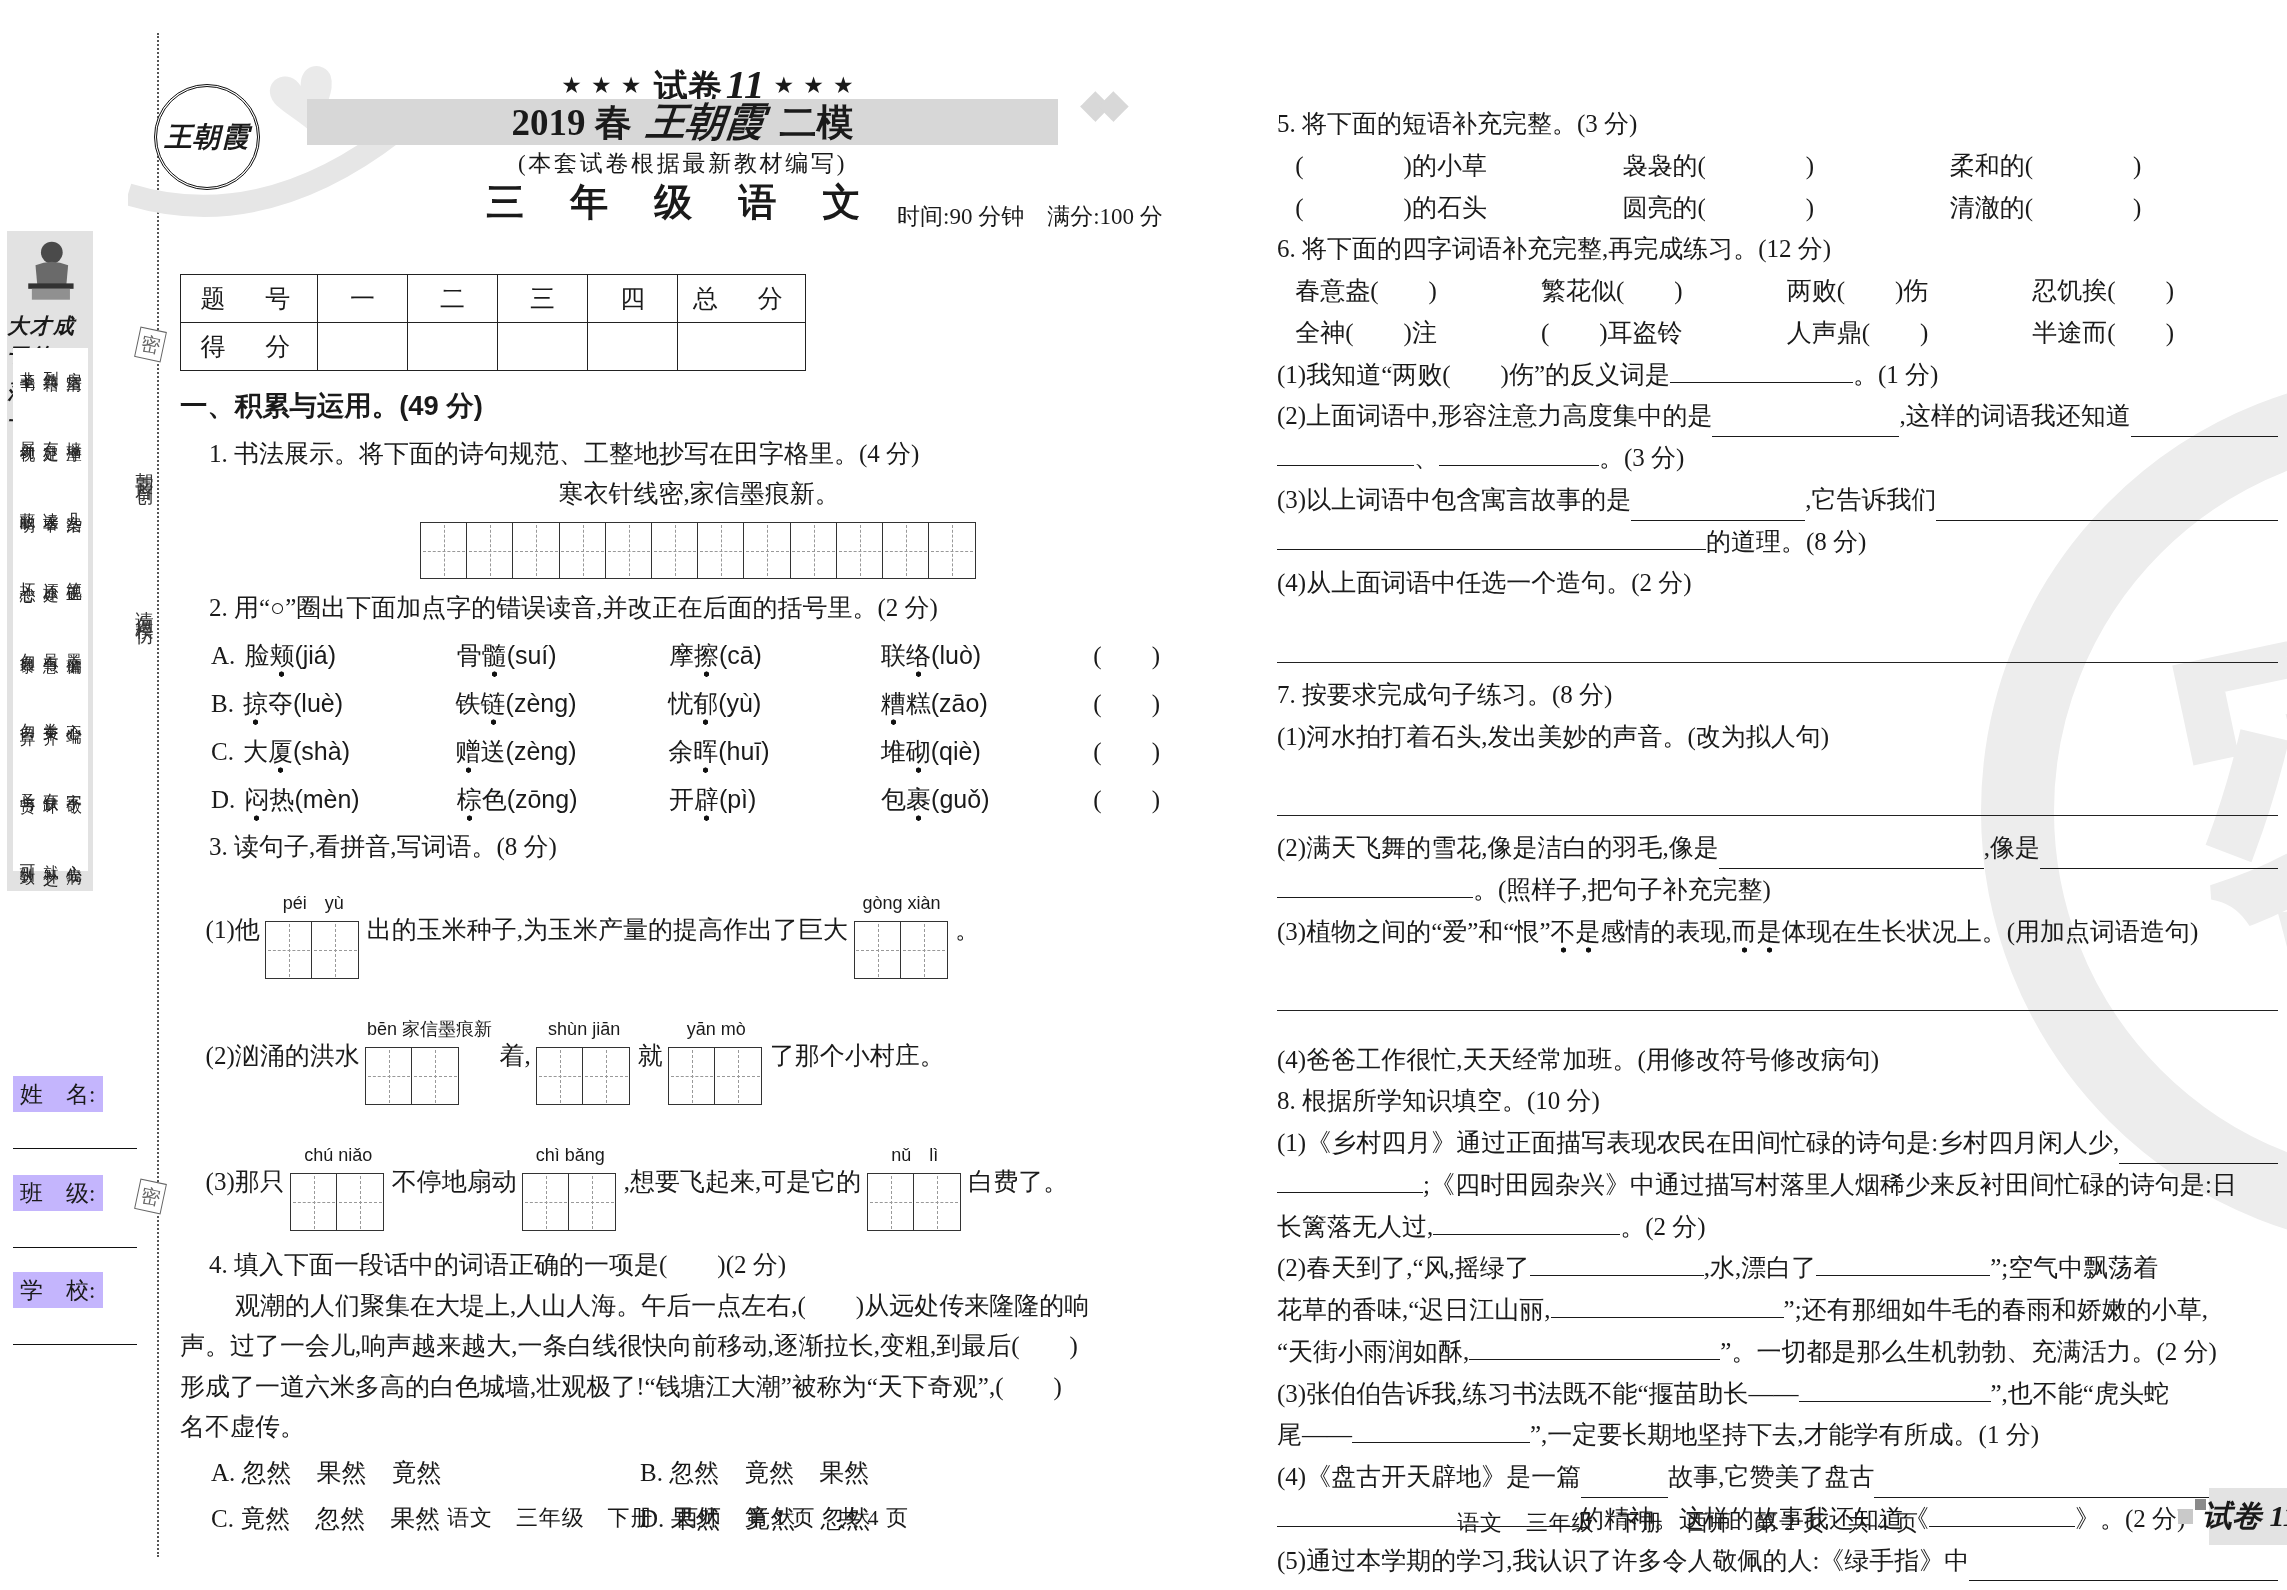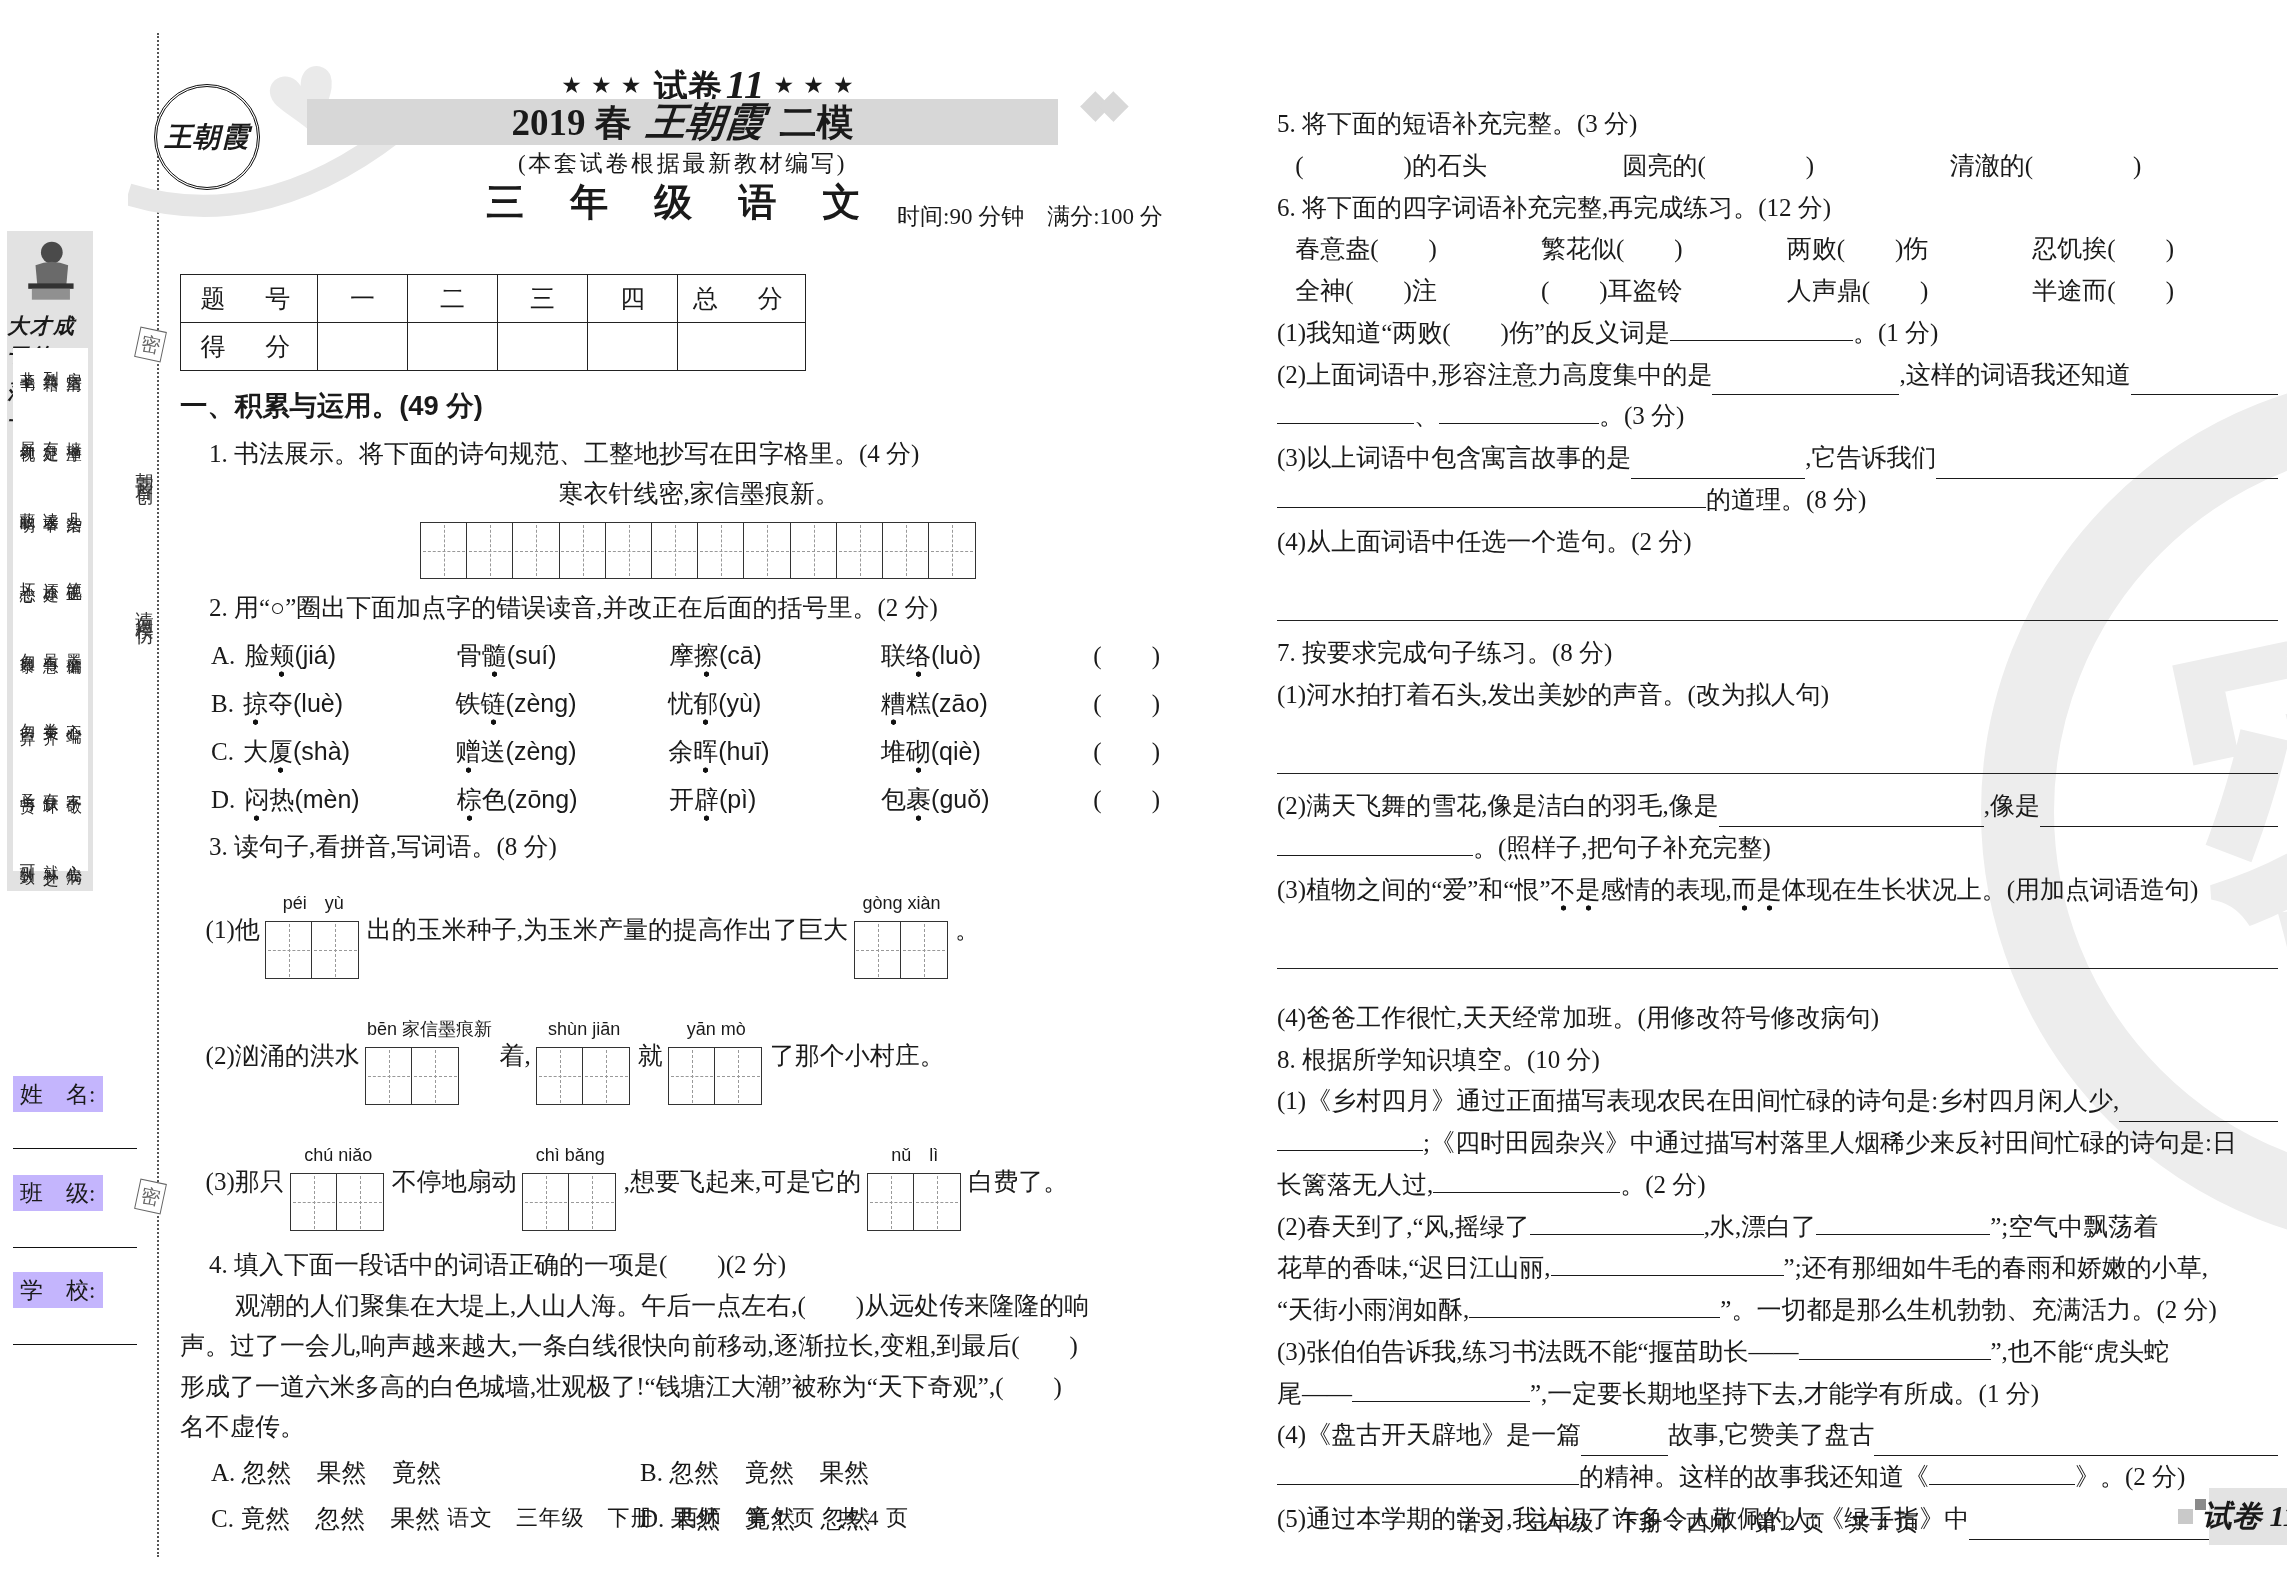--- a/index.html
+++ b/index.html
@@ -354,20 +354,21 @@
     <div class="optrow">
       <span class="opt">C. 竟然　忽然　果然</span>
       <span class="opt">D. 果然　竟然　忽然</span>
     </div>
   </div>
 
   <div class="footer f1">语文　三年级　下册　西师　第 1 页　共 4 页</div>
 
   <div class="p2-body">
     <div class="stem" style="padding-left:0">5. 将下面的短语补充完整。(3 分)</div>
+    <div class="sub"><span class="ph3">(　　　　)的小草</span><span class="ph3">袅袅的(　　　　)</span><span class="ph3">柔和的(　　　　)</span></div>
     <div class="sub"><span class="ph3">(　　　　)的石头</span><span class="ph3">圆亮的(　　　　)</span><span class="ph3">清澈的(　　　　)</span></div>
 
     <div class="stem" style="padding-left:0">6. 将下面的四字词语补充完整,再完成练习。(12 分)</div>
     <div class="sub"><span class="idm">春意盎(　　)</span><span class="idm">繁花似(　　)</span><span class="idm">两败(　　)伤</span><span class="idm">忍饥挨(　　)</span></div>
     <div class="sub"><span class="idm">全神(　　)注</span><span class="idm">(　　)耳盗铃</span><span class="idm">人声鼎(　　)</span><span class="idm">半途而(　　)</span></div>
     <div class="wrap"><span>(1)我知道“两败(　　)伤”的反义词是</span><span class="blank" style="width:183px"></span><span>。(1 分)</span></div>
     <div class="line">
         <span>(2)上面词语中,形容注意力高度集中的是</span>
         <span class="blank" style="width:187px"></span>
         <span>,这样的词语我还知道</span>

